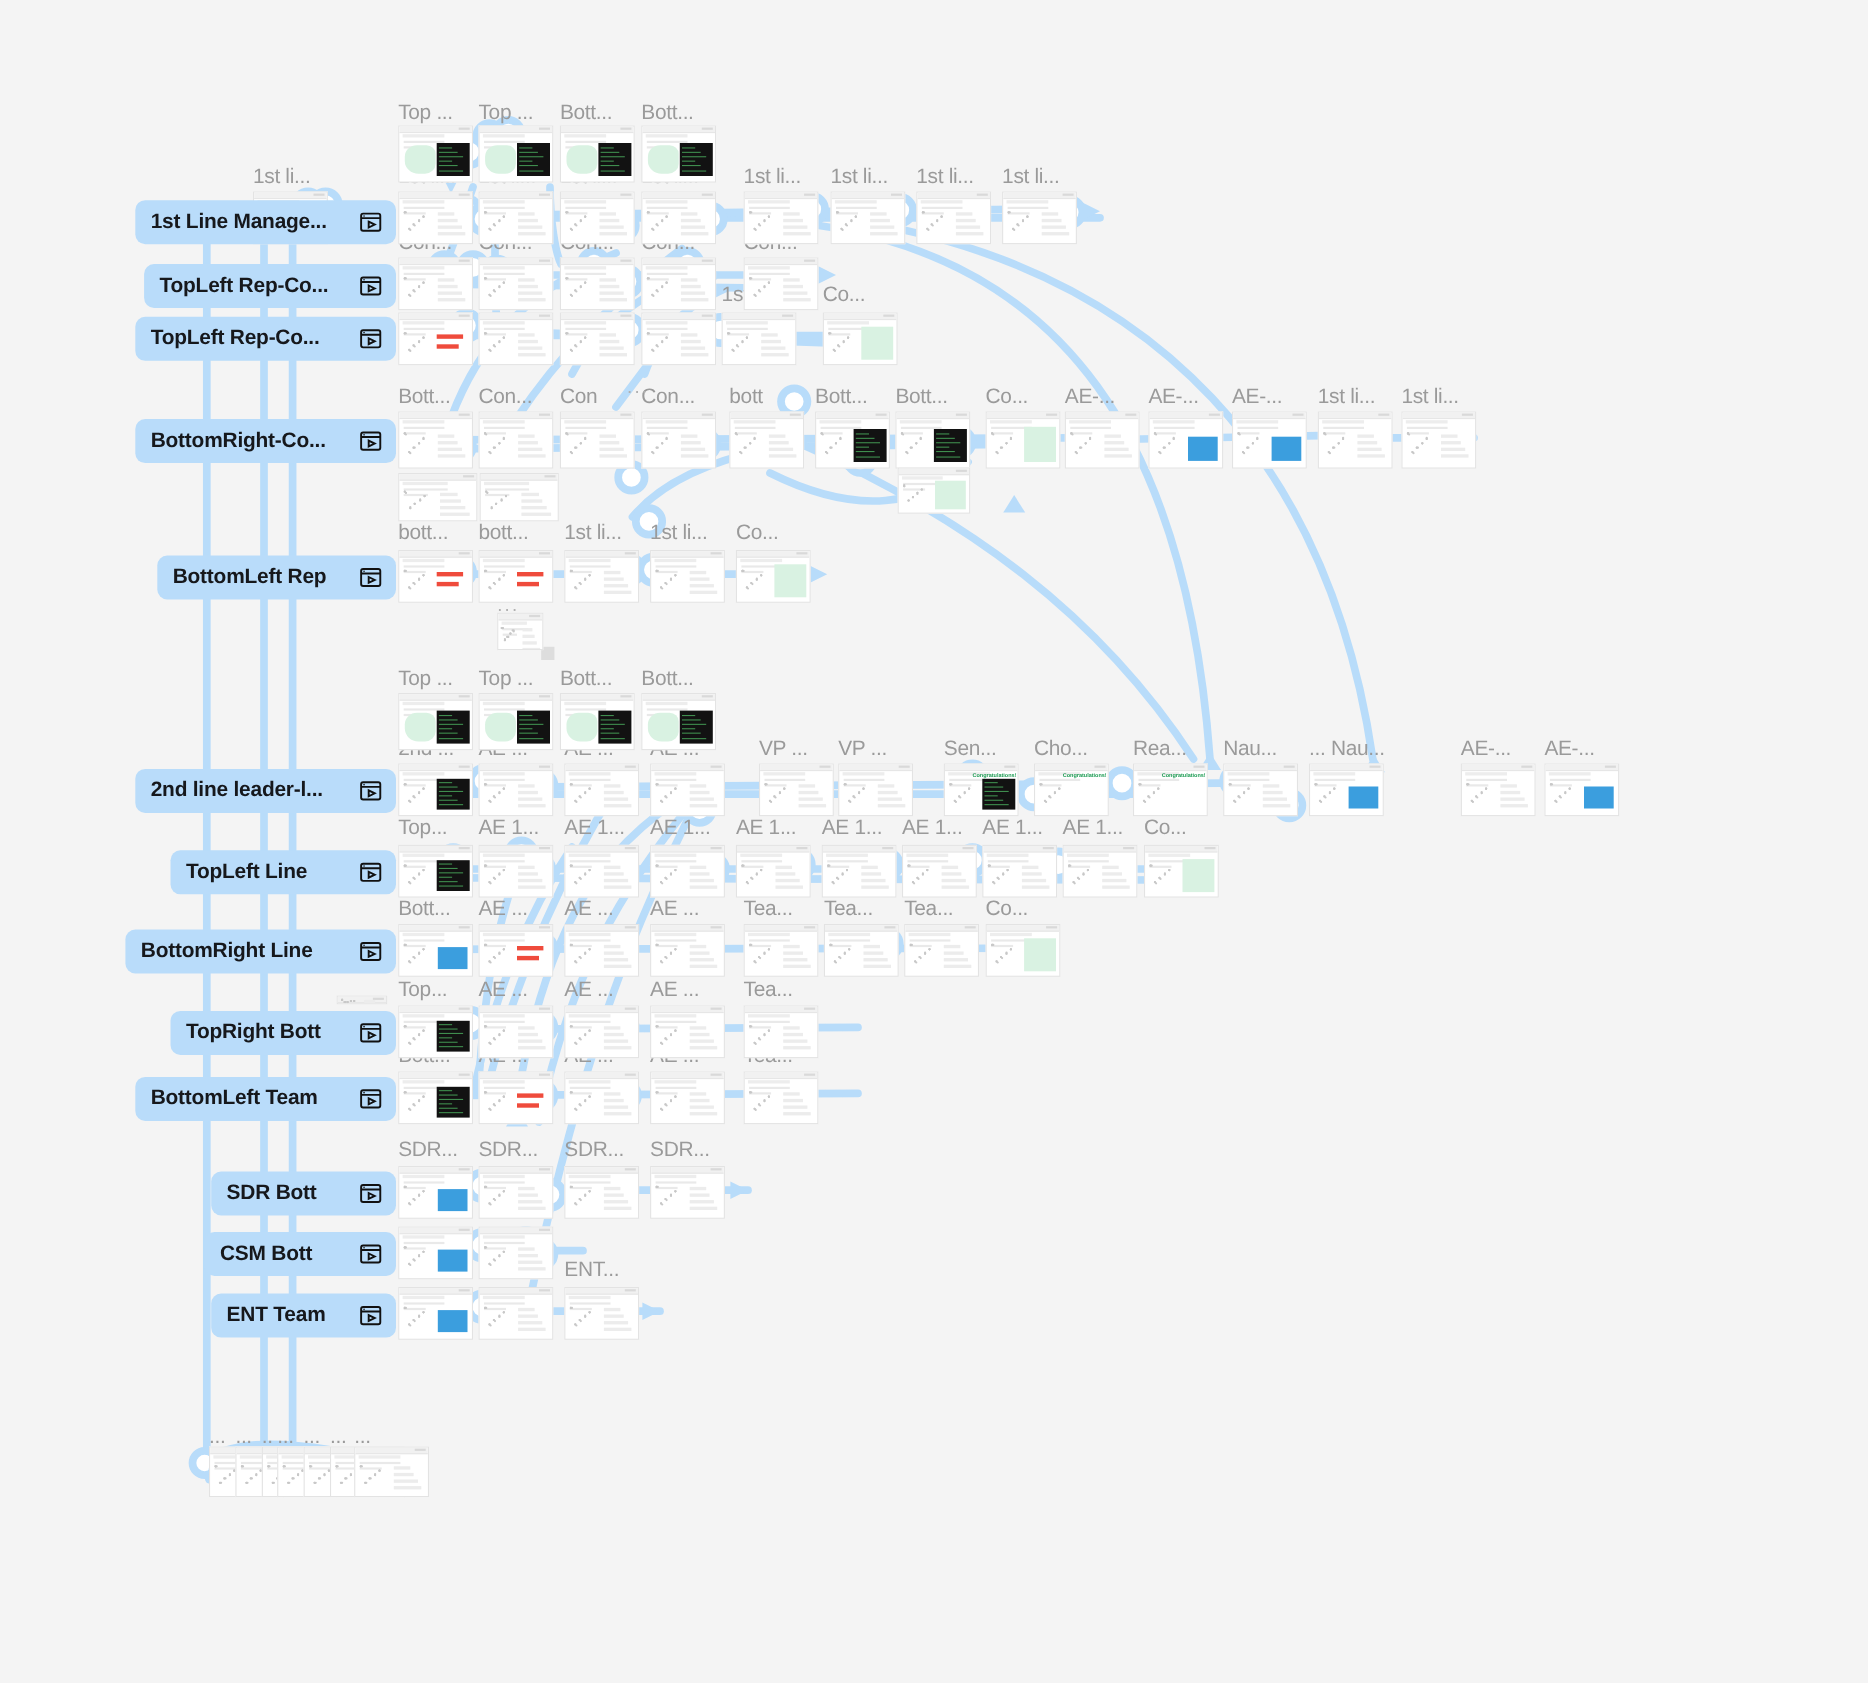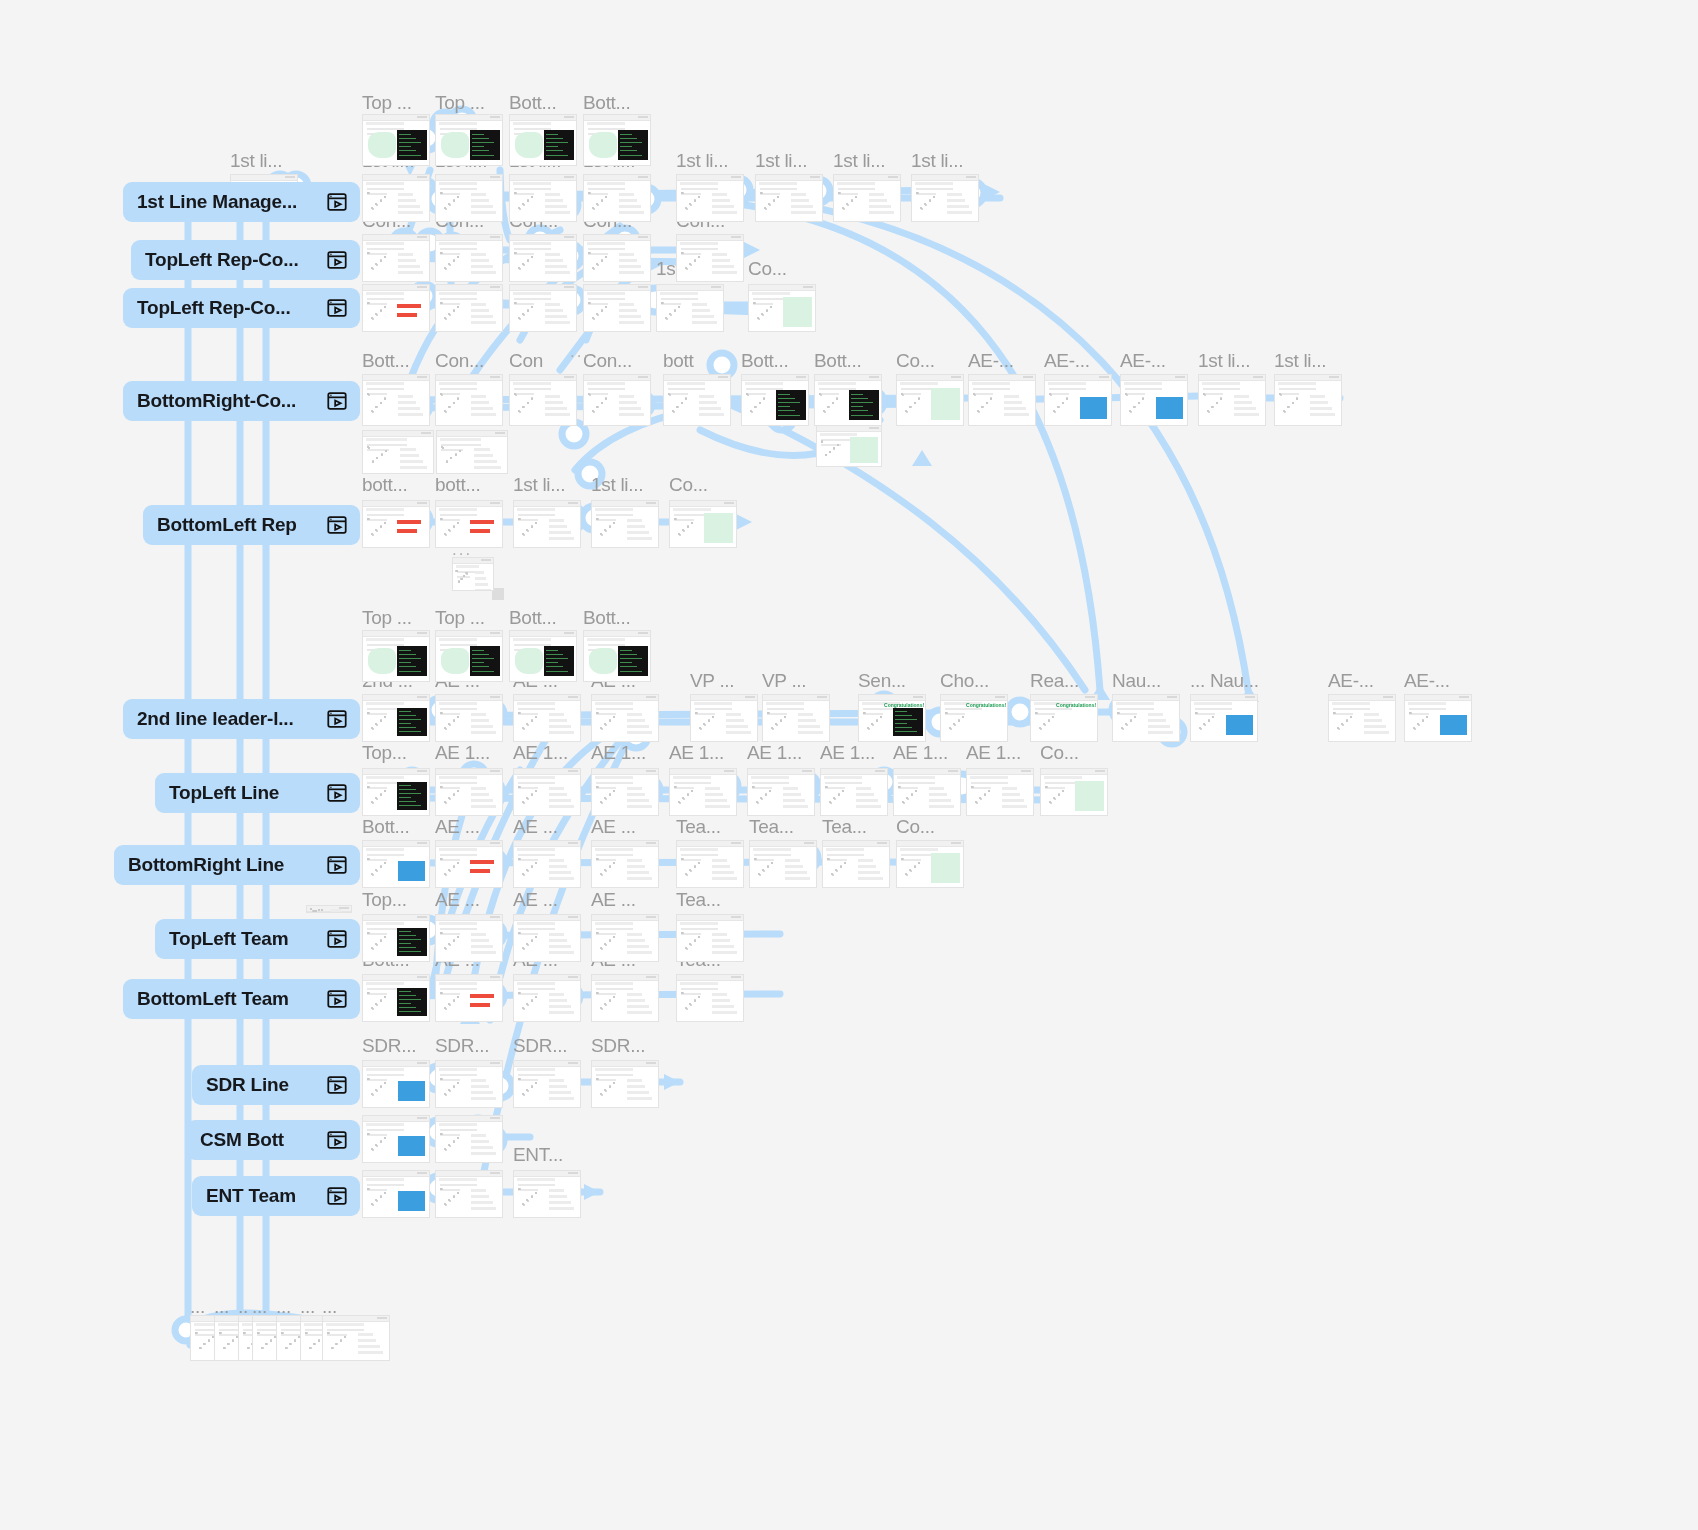--- a/index.html
+++ b/index.html
@@ -3357,39 +3357,39 @@
       <div class="pill" style="left:114px;top:845px;width:246px">
         <span class="pill-text">BottomRight Line</span>
         <svg class="pill-icon" viewBox="0 0 24 24" fill="none" stroke="#111" stroke-width="1.9">
           <rect x="2.5" y="3.5" width="19" height="17" rx="2"></rect>
           <line x1="2.5" y1="8" x2="21.5" y2="8"></line>
           <circle cx="5.4" cy="5.8" r="0.8" fill="#111" stroke="none"></circle>
           <path d="M10 11.5 L16 14.4 L10 17.3 Z" fill="none"></path>
         </svg>
       </div>
       <div class="pill" style="left:155px;top:919px;width:205px">
-        <span class="pill-text">TopLeft Team</span>
+        <span class="pill-text">TopRight Bott</span>
         <svg class="pill-icon" viewBox="0 0 24 24" fill="none" stroke="#111" stroke-width="1.9">
           <rect x="2.5" y="3.5" width="19" height="17" rx="2"></rect>
           <line x1="2.5" y1="8" x2="21.5" y2="8"></line>
           <circle cx="5.4" cy="5.8" r="0.8" fill="#111" stroke="none"></circle>
           <path d="M10 11.5 L16 14.4 L10 17.3 Z" fill="none"></path>
         </svg>
       </div>
       <div class="pill" style="left:123px;top:979px;width:237px">
         <span class="pill-text">BottomLeft Team</span>
         <svg class="pill-icon" viewBox="0 0 24 24" fill="none" stroke="#111" stroke-width="1.9">
           <rect x="2.5" y="3.5" width="19" height="17" rx="2"></rect>
           <line x1="2.5" y1="8" x2="21.5" y2="8"></line>
           <circle cx="5.4" cy="5.8" r="0.8" fill="#111" stroke="none"></circle>
           <path d="M10 11.5 L16 14.4 L10 17.3 Z" fill="none"></path>
         </svg>
       </div>
       <div class="pill" style="left:192px;top:1065px;width:168px">
-        <span class="pill-text">SDR Line</span>
+        <span class="pill-text">SDR Bott</span>
         <svg class="pill-icon" viewBox="0 0 24 24" fill="none" stroke="#111" stroke-width="1.9">
           <rect x="2.5" y="3.5" width="19" height="17" rx="2"></rect>
           <line x1="2.5" y1="8" x2="21.5" y2="8"></line>
           <circle cx="5.4" cy="5.8" r="0.8" fill="#111" stroke="none"></circle>
           <path d="M10 11.5 L16 14.4 L10 17.3 Z" fill="none"></path>
         </svg>
       </div>
       <div class="pill" style="left:186px;top:1120px;width:174px">
         <span class="pill-text">CSM Bott</span>
         <svg class="pill-icon" viewBox="0 0 24 24" fill="none" stroke="#111" stroke-width="1.9">

